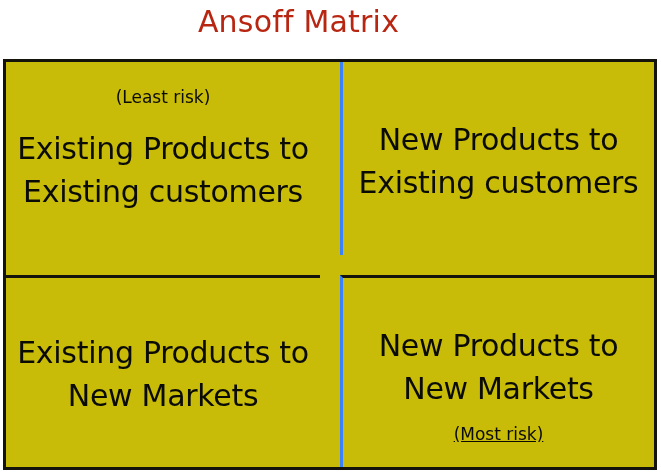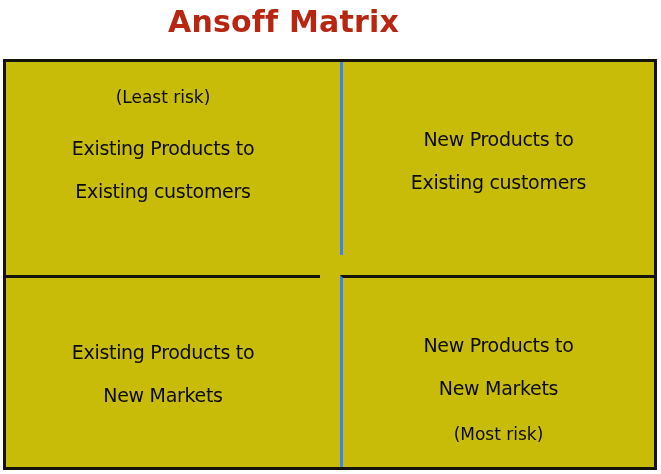--- a/index.html
+++ b/index.html
@@ -10,28 +10,28 @@
   body {
     width: 661px;
     height: 474px;
     overflow: hidden;
     font-family: "DejaVu Sans", sans-serif;
     position: relative;
   }
 
   #page-title {
     position: absolute;
-    left: 0;
+    left: 15px;
     top: 2px;
     width: 567px;
     text-align: center;
     font-family: "DejaVu Sans", sans-serif;
     font-size: 30px;
     line-height: 40px;
-    font-weight: 700;
+    font-weight: 400;
     color: #b82612;
     letter-spacing: 0.2px;
     white-space: nowrap;
   }
 
   #matrix {
     position: absolute;
     left: 3px;
     top: 59px;
     width: 654px;
@@ -53,21 +53,21 @@
     flex-direction: column;
     align-items: center;
     justify-content: center;
     overflow: hidden;
   }
   .quad.col-right { border-left: 3px solid #3b82f6; }
   .quad.row-bottom { border-top: 3px solid #14140c; }
 
   .quad-main {
     font-family: "DejaVu Sans", sans-serif;
-    font-size: 19px;
+    font-size: 30px;
     line-height: 43px;
     font-weight: 400;
     color: #0b0b06;
     text-align: center;
     letter-spacing: -0.3px;
     white-space: pre-line;
     padding: 0 4px;
   }
 
   .risk-note {
@@ -75,21 +75,21 @@
     left: 0;
     width: 100%;
     text-align: center;
     font-family: "DejaVu Sans", sans-serif;
     font-size: 17px;
     line-height: 22px;
     color: #0b0b06;
     white-space: nowrap;
   }
   .risk-note.top { top: 24px; }
-  .risk-note.bottom { bottom: 22px; }
+  .risk-note.bottom { bottom: 22px; text-decoration: underline; }
 
   
   #quad-tl .quad-main { margin-top: 24px; }
   #quad-tr .quad-main { margin-top: 6px; }
   #quad-bl .quad-main { margin-top: 4px; }
   #quad-br .quad-main { margin-top: -10px; }
 </style>
 </head>
 <body>
 

